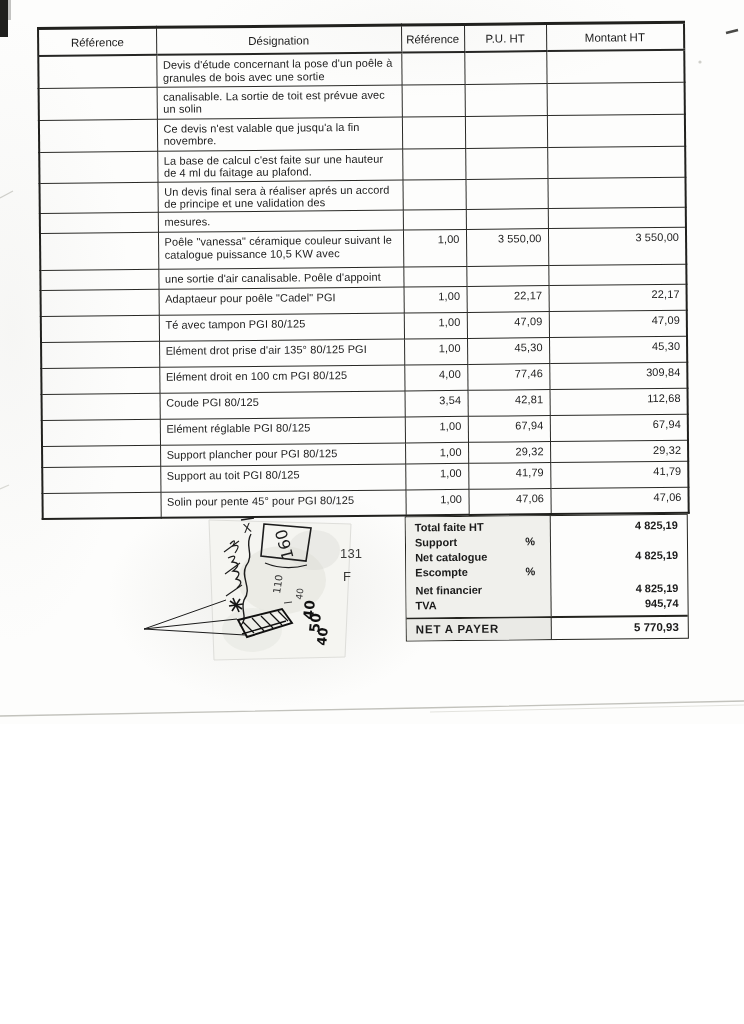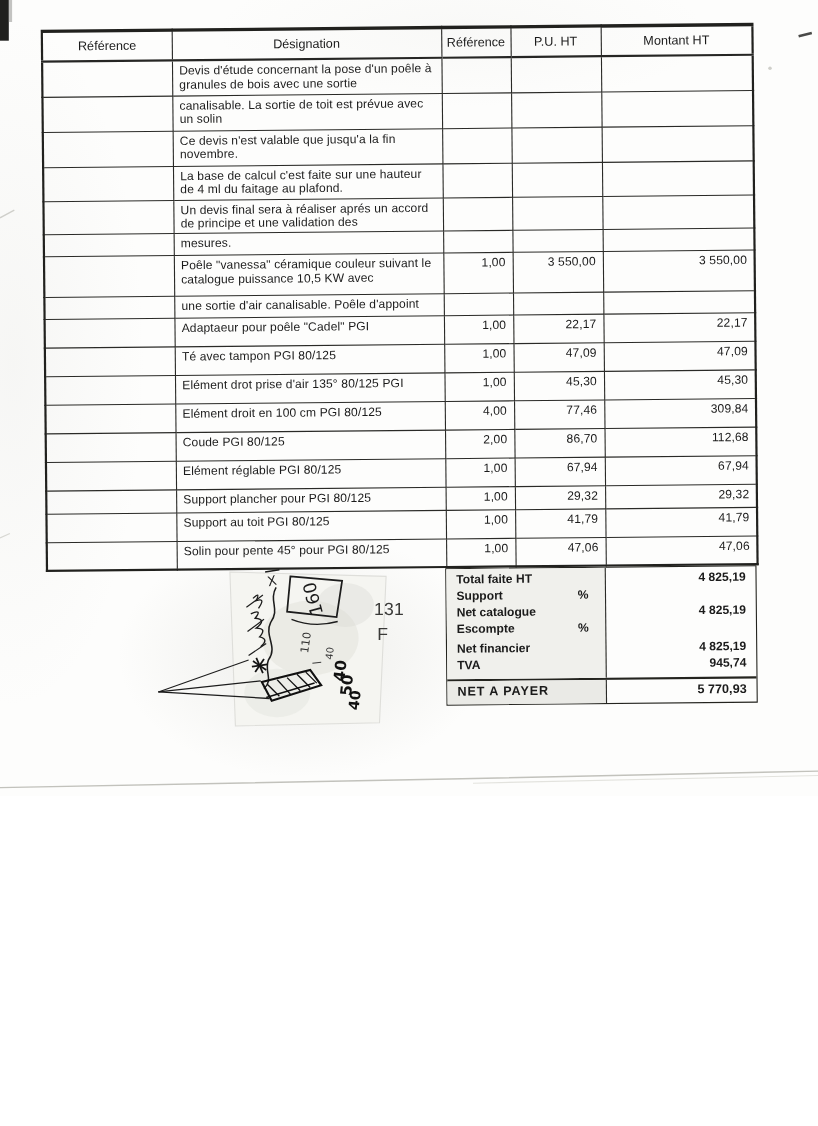--- a/index.html
+++ b/index.html
@@ -42,21 +42,21 @@
   .t-grid{padding:3px 0 4px 0;background:linear-gradient(to right,#f0f0ec 0,#f0f0ec 145px,transparent 145px);position:relative;}
   .t-grid::after{content:"";position:absolute;top:0;bottom:0;left:144px;width:1.4px;background:#2a2a27;}
   .t-row{display:flex;height:15px;font-size:11px;}
   .t-row.gap{margin-top:3px;}
   .t-label{width:145px;display:flex;justify-content:space-between;box-sizing:border-box;padding:1px 16px 0 9px;}
   .t-val{flex:1;text-align:right;padding:1px 9px 0 0;}
   .t-net{display:flex;border-top:2px solid #24241f;height:21px;font-size:11.5px;}
   .t-net-label{width:145px;box-sizing:border-box;background:#eaeae6;padding:4px 0 0 9px;border-right:1.4px solid #2a2a27;letter-spacing:.8px;}
   .t-net-val{flex:1;text-align:right;padding:4px 9px 0 0;}
   
-  .fragment{position:absolute;font-size:16px;color:#3a3a38;letter-spacing:.2px;z-index:4;}
+  .fragment{position:absolute;font-size:13px;color:#3a3a38;letter-spacing:.2px;z-index:4;}
   .frag-1{left:340px;top:546px;}
   .frag-2{left:343px;top:569px;}
   
   .artifact-layer{position:absolute;left:0;top:0;z-index:2;pointer-events:none;}
   .note-layer{position:absolute;left:130px;top:508px;z-index:3;}
 </style>
 </head>
 <body>
 
 <div class="page">
@@ -185,22 +185,22 @@
     <td class="c-ref"></td>
     <td class="c-des">Elément droit en 100 cm PGI 80/125</td>
     <td class="c-qty">4,00</td>
     <td class="c-pu">77,46</td>
     <td class="c-mt">309,84</td>
   </tr>
 
   <tr>
     <td class="c-ref"></td>
     <td class="c-des">Coude PGI 80/125</td>
-    <td class="c-qty">2,00</td>
-    <td class="c-pu">86,70</td>
+    <td class="c-qty">3,54</td>
+    <td class="c-pu">42,81</td>
     <td class="c-mt">112,68</td>
   </tr>
 
   <tr>
     <td class="c-ref"></td>
     <td class="c-des">Elément réglable PGI 80/125</td>
     <td class="c-qty">1,00</td>
     <td class="c-pu">67,94</td>
     <td class="c-mt">67,94</td>
   </tr>

